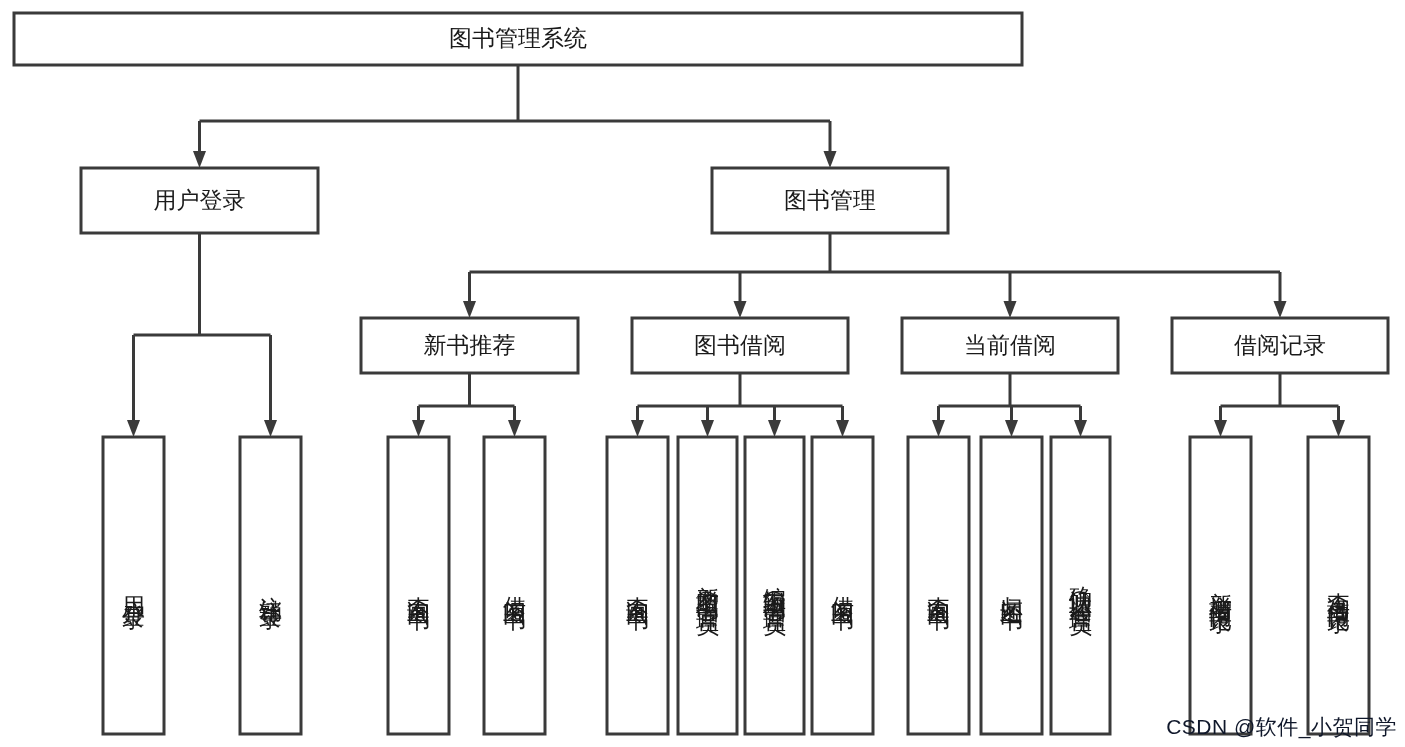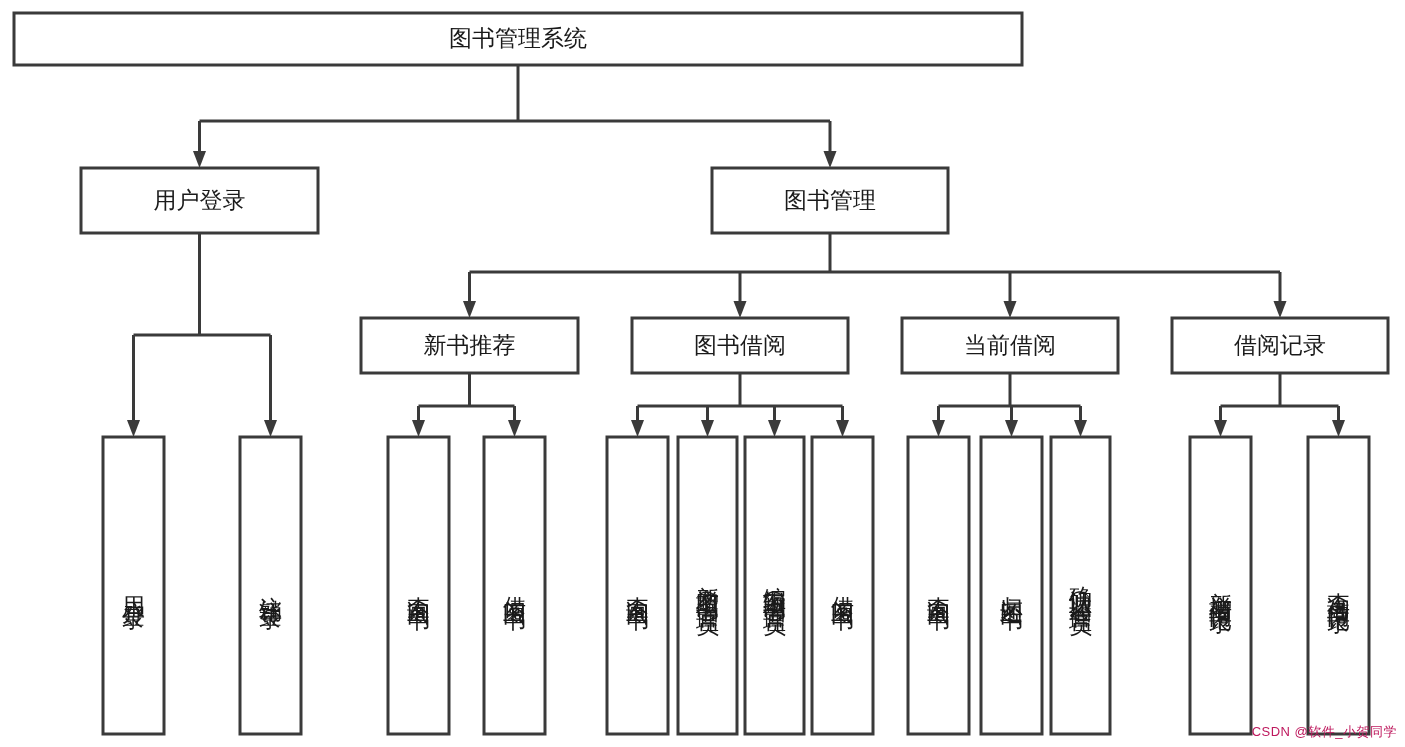--- a/index.html
+++ b/index.html
@@ -65,22 +65,22 @@
     color: #1a1a1a;
     letter-spacing: 4px;
     text-align: center;
     white-space: nowrap;
   }
   .watermark {
     position: absolute;
     right: 8px;
     bottom: 6px;
     font-family: "Liberation Sans", "DejaVu Sans", sans-serif;
-    font-size: 13px;
-    color: #be185d;
+    font-size: 21px;
+    color: #0f172a;
     white-space: nowrap;
     letter-spacing: 0.5px;
   }
 </style>
 </head>
 <body>
 
 <div id="diagram-root">
   <svg class="flow-canvas" id="flow-canvas" viewBox="0 0 1405 747">
       <g>

